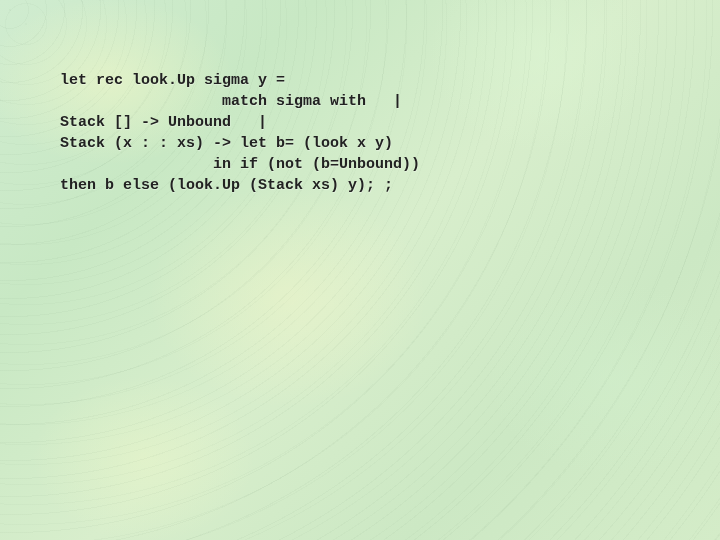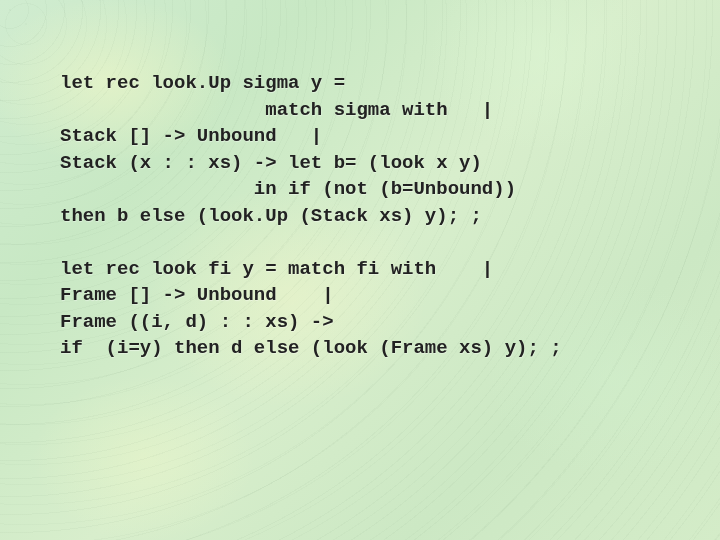--- a/index.html
+++ b/index.html
@@ -40,21 +40,21 @@
   .title {
     font-family: Georgia, 'Times New Roman', serif;
     font-size: 38px;
     color: #2a2a2a;
     text-shadow: 1px 1px 2px rgba(255,255,255,0.5);
     margin-bottom: 38px;
     font-weight: normal;
   }
   .code-block {
     font-family: 'Courier New', Courier, monospace;
-    font-size: 19px;
+    font-size: 15px;
     font-weight: bold;
     color: #222;
     line-height: 1.4;
     white-space: pre;
     text-shadow: 0.5px 0.5px 1px rgba(255,255,255,0.4);
   }
   .code-block + .code-block {
     margin-top: 26px;
   }
 </style>
@@ -63,17 +63,13 @@
 
 <div class="slide">
 
   <div class="code-block">let rec look.Up sigma y =
                   match sigma with   |
 Stack [] -&gt; Unbound   |
 Stack (x : : xs) -&gt; let b= (look x y)
                  in if (not (b=Unbound))
 then b else (look.Up (Stack xs) y); ;</div>
 
-  <div class="code-block">let rec look fi y = match fi with    |
-Frame [] -&gt; Unbound    |
-Frame ((i, d) : : xs) -&gt;
-if  (i=y) then d else (look (Frame xs) y); ;</div>
 </div>
 
 </body></html>

